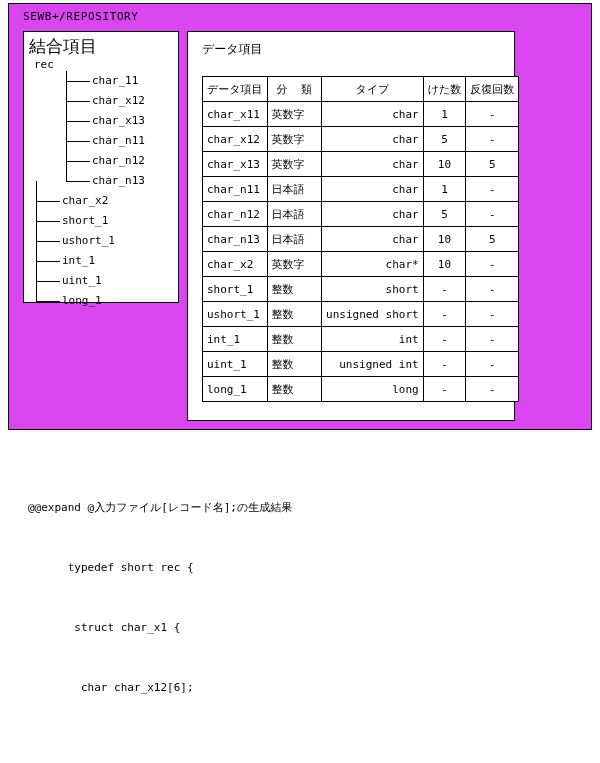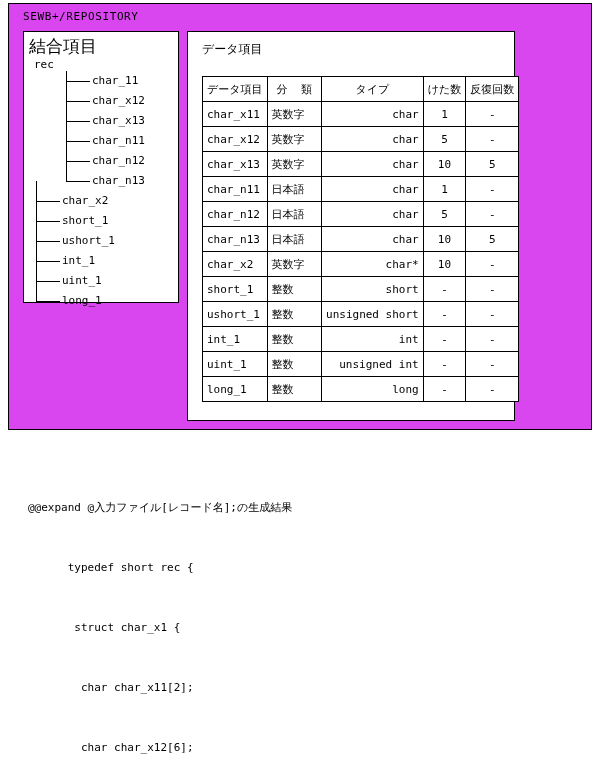--- a/index.html
+++ b/index.html
@@ -353,21 +353,20 @@
       </tbody>
     </table>
   </div>
 
 </div>
 
 <div id="code-block">
   <div class="code-line">@@expand @入力ファイル[レコード名];の生成結果</div>
   <div class="code-line">      typedef short rec {</div>
   <div class="code-line">       struct char_x1 {</div>
-  <div class="code-line">        char char_x11[2];</div>
   <div class="code-line">        char char_x12[6];</div>
   
   
   
   
   
   
   
   
   

